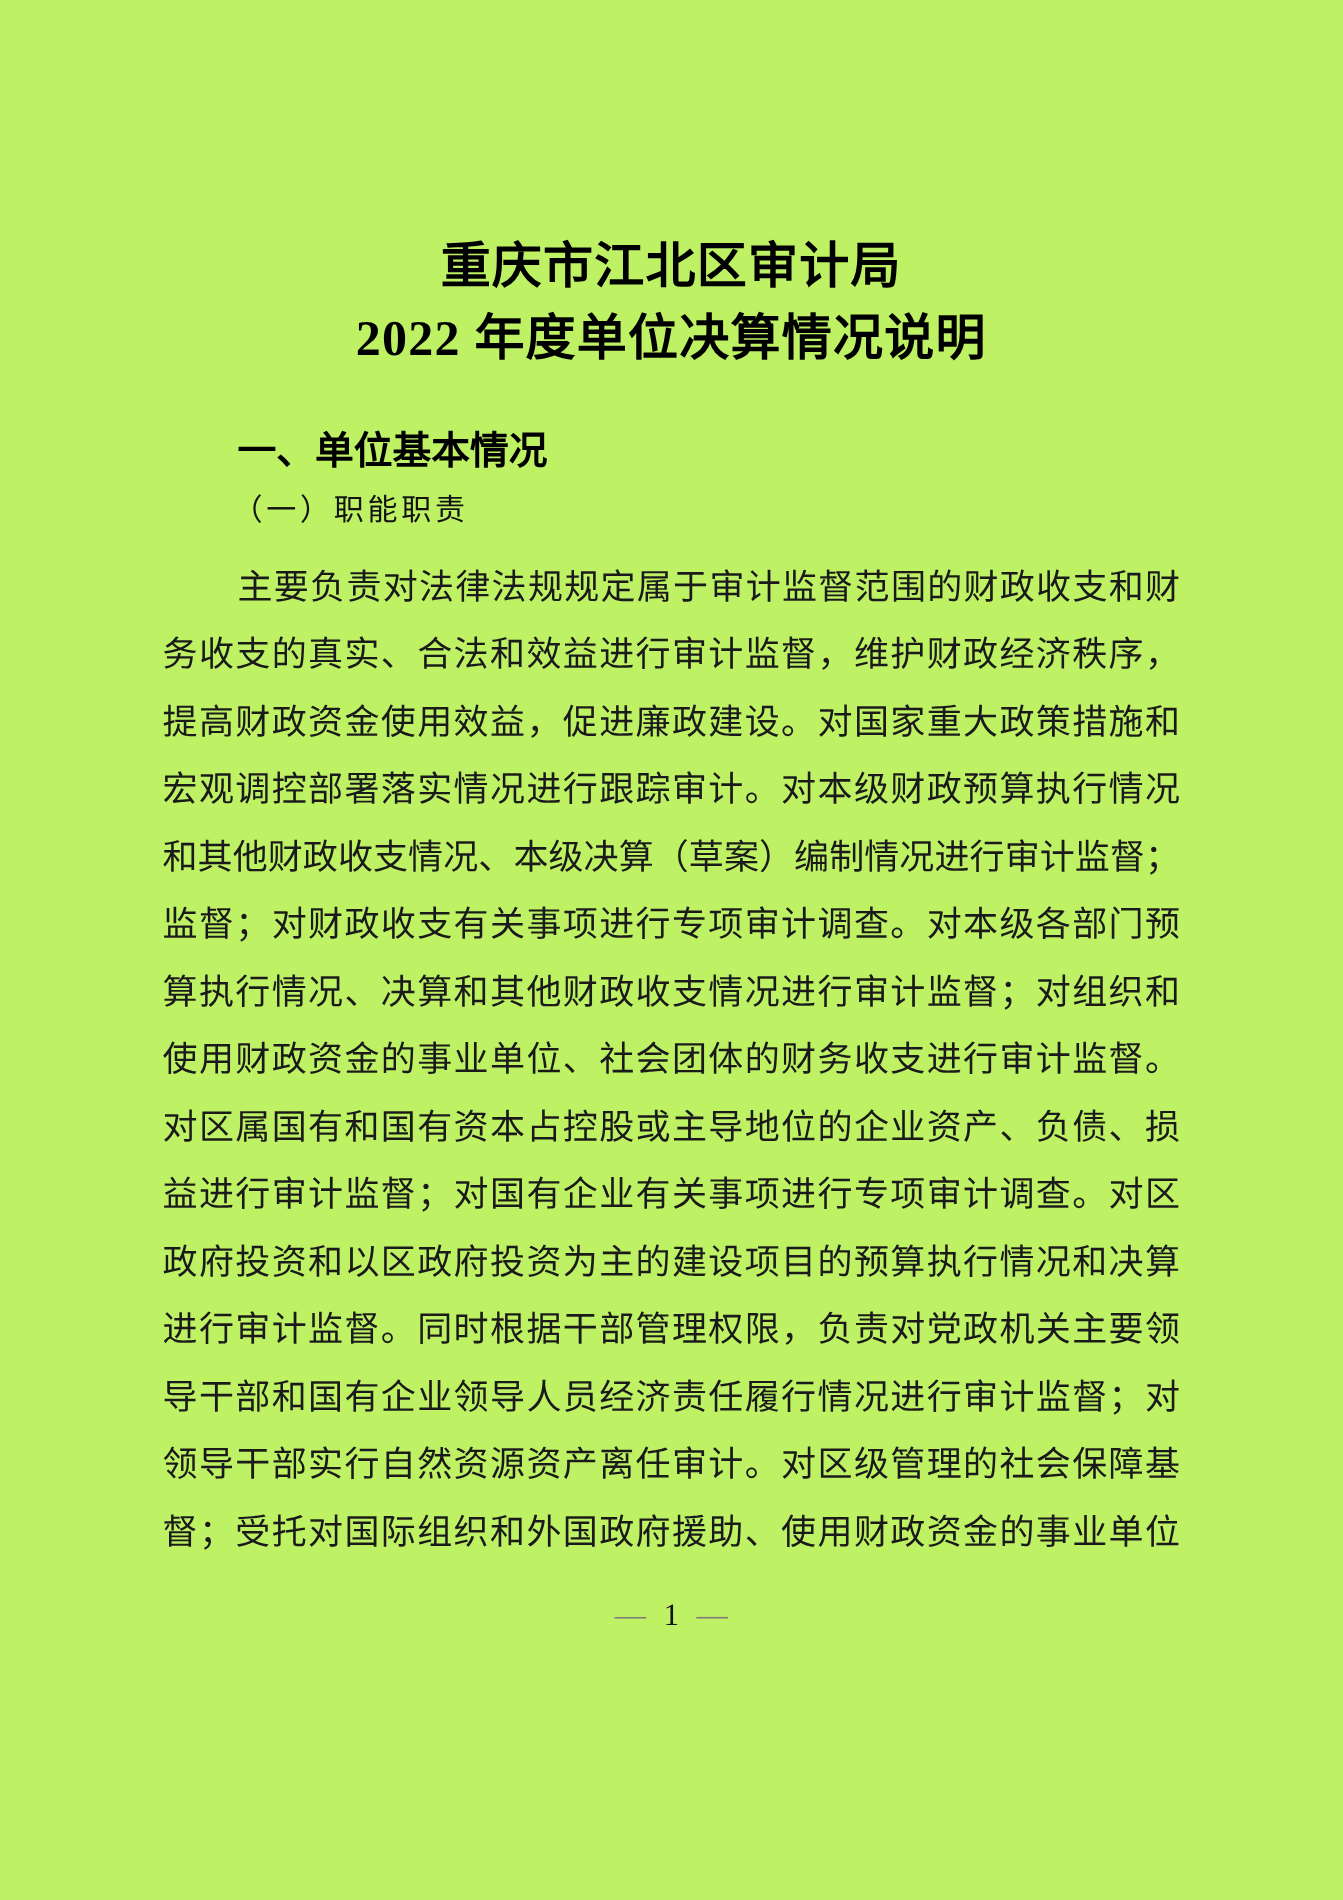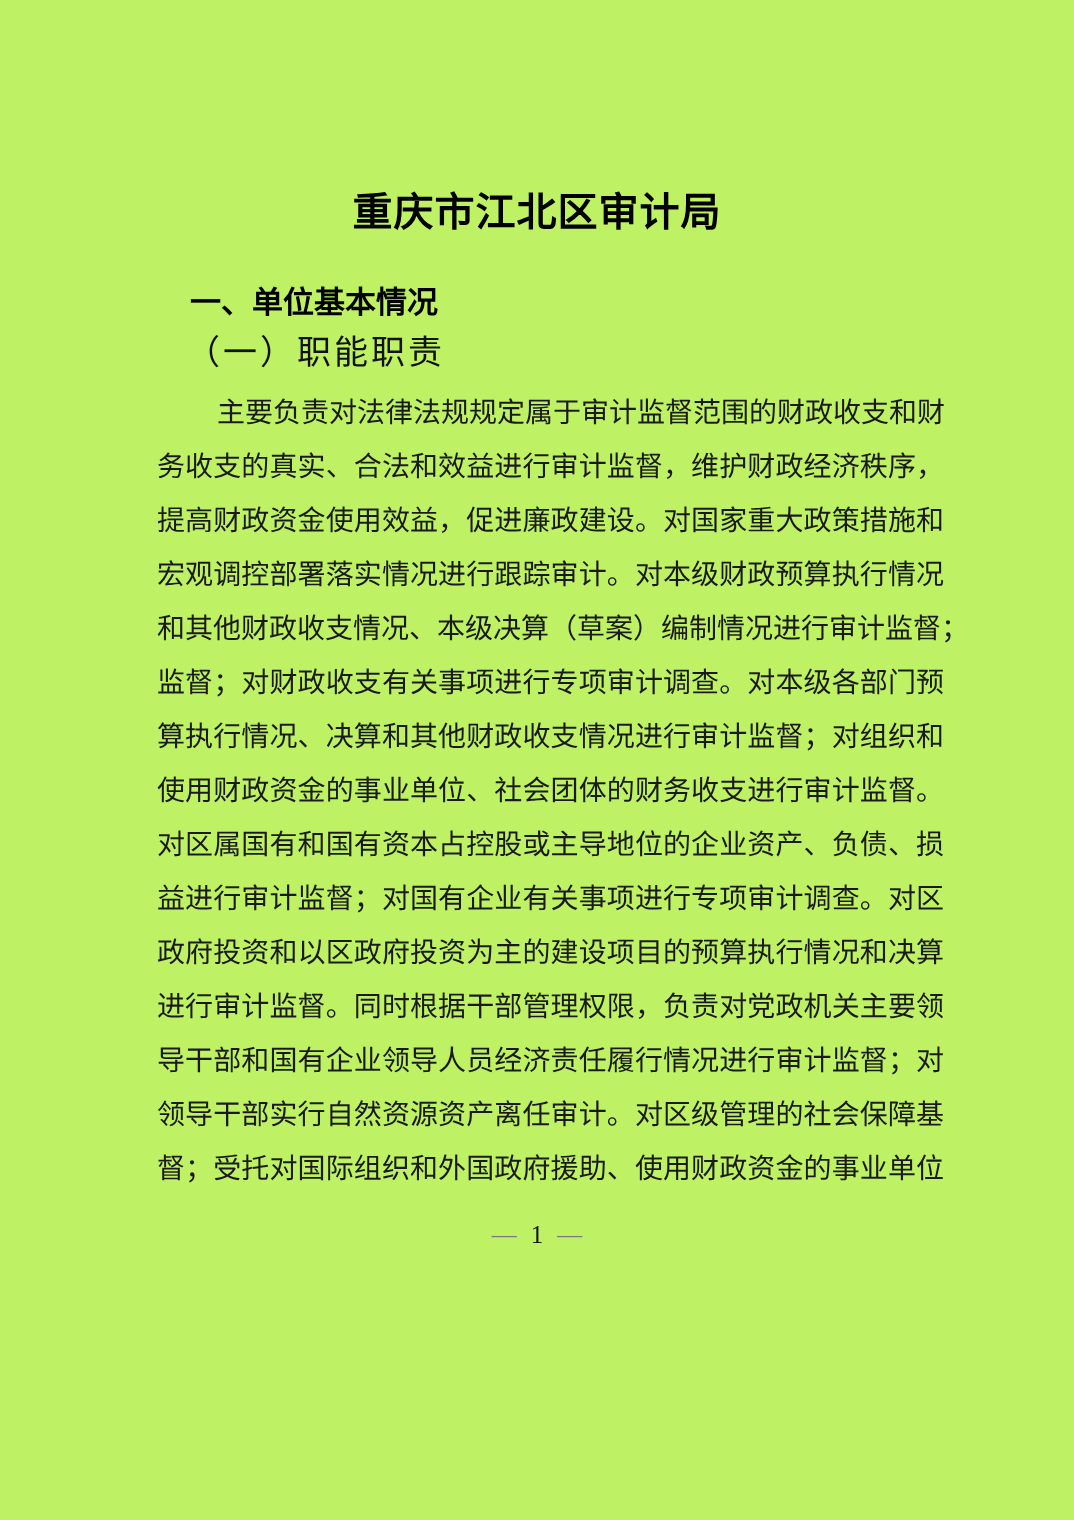--- a/index.html
+++ b/index.html
@@ -37,31 +37,30 @@
     padding-left: 60px;
     font-family: "Liberation Sans", "DejaVu Sans", sans-serif;
     font-weight: 700;
     font-size: 31px;
     line-height: 50px;
     color: #000000;
   }
   
   .subsection-heading {
     padding-left: 56px;
-    font-family: Liberation Serif, serif;
+    font-family: Liberation Mono, monospace;
     font-weight: 400;
-    font-size: 34px;
+    font-size: 24px;
     line-height: 50px;
     letter-spacing: 3px;
     color: #121212;
   }
   
   .body-para {
     margin-top: 8px;
-    margin-left: 27px;
   }
   .body-line {
     font-family: "Liberation Serif", "DejaVu Serif", serif;
     font-weight: 400;
     font-size: 28px;
     line-height: 54px;
     color: #1a1a1a;
     text-align: justify;
     text-align-last: justify;
     text-justify: inter-character;
@@ -89,20 +88,21 @@
   }
 </style>
 </head>
 <body>
 
 <div class="page">
   <div class="page-inner">
 
     <div class="title-block">
       <div>重庆市江北区审计局</div>
+      <div>2022 年度单位决算情况说明</div>
     </div>
 
     <div class="section-heading">一、单位基本情况</div>
 
     <div class="subsection-heading">（一）职能职责</div>
 
     <div class="body-para">
         <div class="body-line">主要负责对法律法规规定属于审计监督范围的财政收支和财</div>
         <div class="body-line">务收支的真实、合法和效益进行审计监督，维护财政经济秩序，</div>
         <div class="body-line">提高财政资金使用效益，促进廉政建设。对国家重大政策措施和</div>

